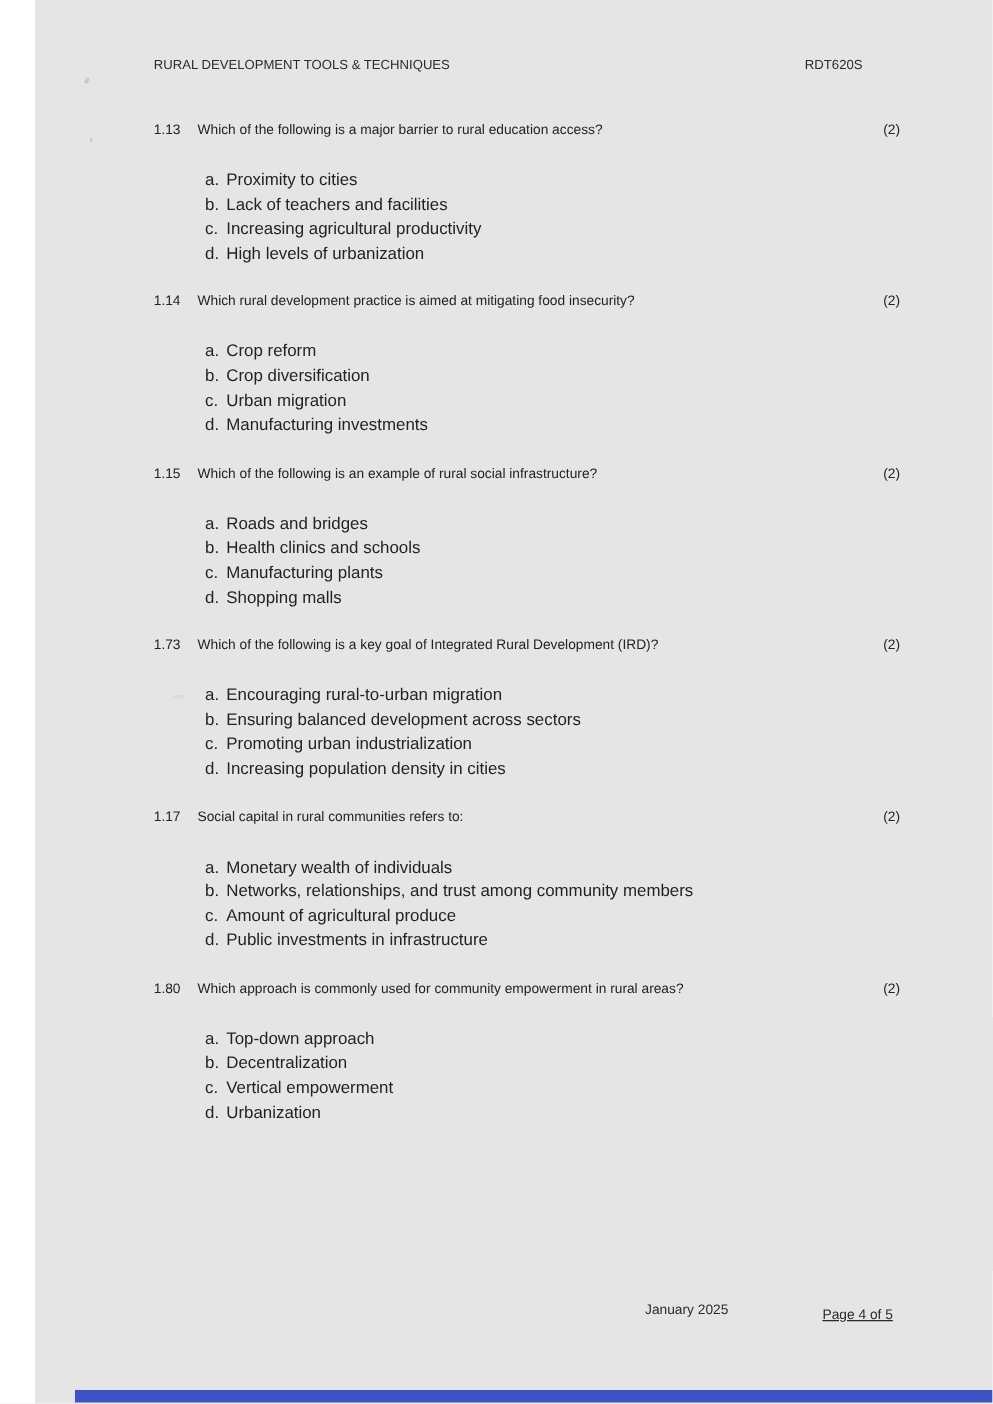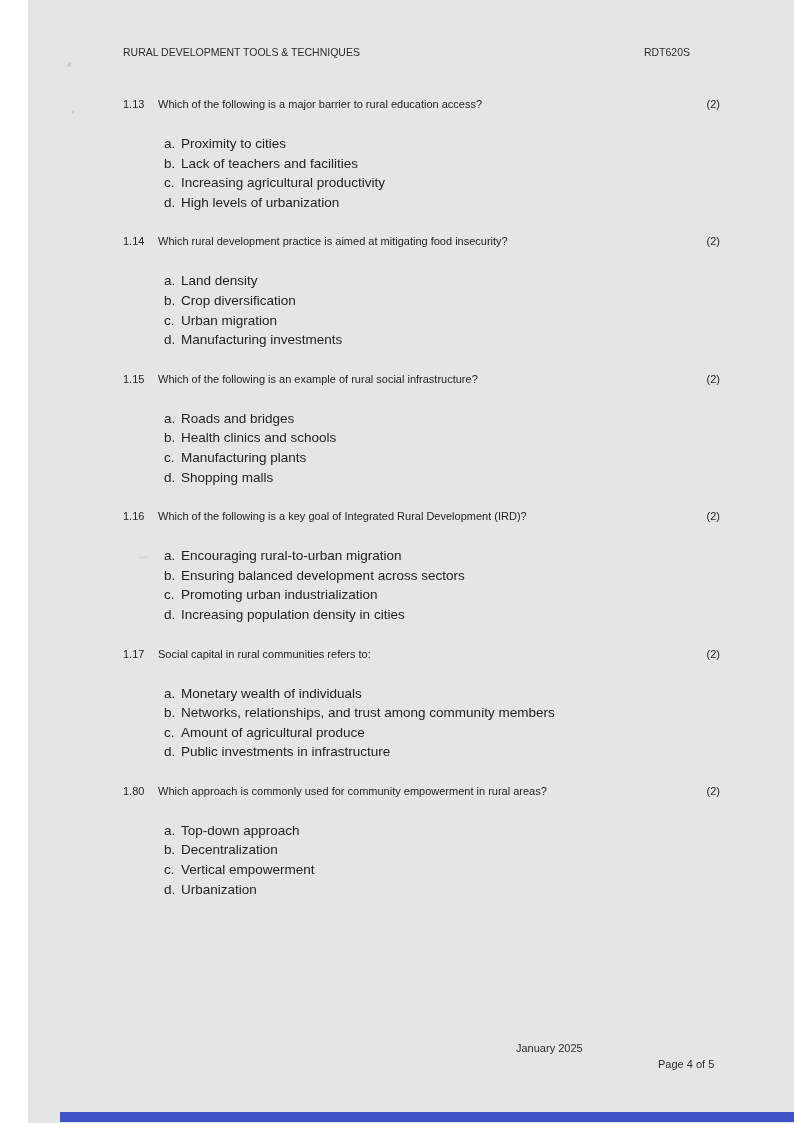--- a/index.html
+++ b/index.html
@@ -41,21 +41,21 @@
   }
   .opt-letter { width: 17px; flex: 0 0 17px; }
   .opt-text { flex: 1 1 auto; }
   
   .footer {
     position: absolute; top: 1042px; left: 0; right: 0;
     font-size: 11px; color: #2b2b2b; height: 16px;
   }
   .footer-left   { position: absolute; left: 97px;  top: 0; }
   .footer-center { position: absolute; left: 488px; top: 0; text-align: right; }
-  .footer-right  { position: absolute; left: 630px; top: 16px; }
+  .footer-right  { position: absolute; left: 630px; top: 4px; text-decoration: underline; }
   
   .accent-bar {
     position: absolute; left: 32px; right: 0; bottom: 1px; height: 10px;
     background: #3d52c6;
   }
   
   .speck { position: absolute; background: #bdbdbd; border-radius: 1px; }
   .speck-1 { top: 62px; left: 40px; width: 3px; height: 5px; transform: rotate(25deg); opacity: .7; }
   .speck-2 { top: 110px; left: 44px; width: 2px; height: 4px; transform: rotate(15deg); opacity: .6; }
   .speck-3 { top: 556px; left: 110px; width: 10px; height: 3px; background: #d9d9d9; opacity: .8; border-radius: 2px; }
@@ -104,21 +104,21 @@
 
     <div class="q-block">
       <div class="q-row">
         <span class="q-num">1.14</span>
         <span class="q-text">Which rural development practice is aimed at mitigating food insecurity?</span>
         <span class="q-marks">(2)</span>
       </div>
       <div class="options">
         <div class="opt">
           <span class="opt-letter">a.</span>
-          <span class="opt-text">Land density</span>
+          <span class="opt-text">Crop reform</span>
         </div>
         <div class="opt">
           <span class="opt-letter">b.</span>
           <span class="opt-text">Crop diversification</span>
         </div>
         <div class="opt">
           <span class="opt-letter">c.</span>
           <span class="opt-text">Urban migration</span>
         </div>
         <div class="opt">
@@ -149,21 +149,21 @@
         </div>
         <div class="opt">
           <span class="opt-letter">d.</span>
           <span class="opt-text">Shopping malls</span>
         </div>
       </div>
     </div>
 
     <div class="q-block">
       <div class="q-row">
-        <span class="q-num">1.16</span>
+        <span class="q-num">1.73</span>
         <span class="q-text">Which of the following is a key goal of Integrated Rural Development (IRD)?</span>
         <span class="q-marks">(2)</span>
       </div>
       <div class="options">
         <div class="opt">
           <span class="opt-letter">a.</span>
           <span class="opt-text">Encouraging rural-to-urban migration</span>
         </div>
         <div class="opt">
           <span class="opt-letter">b.</span>

